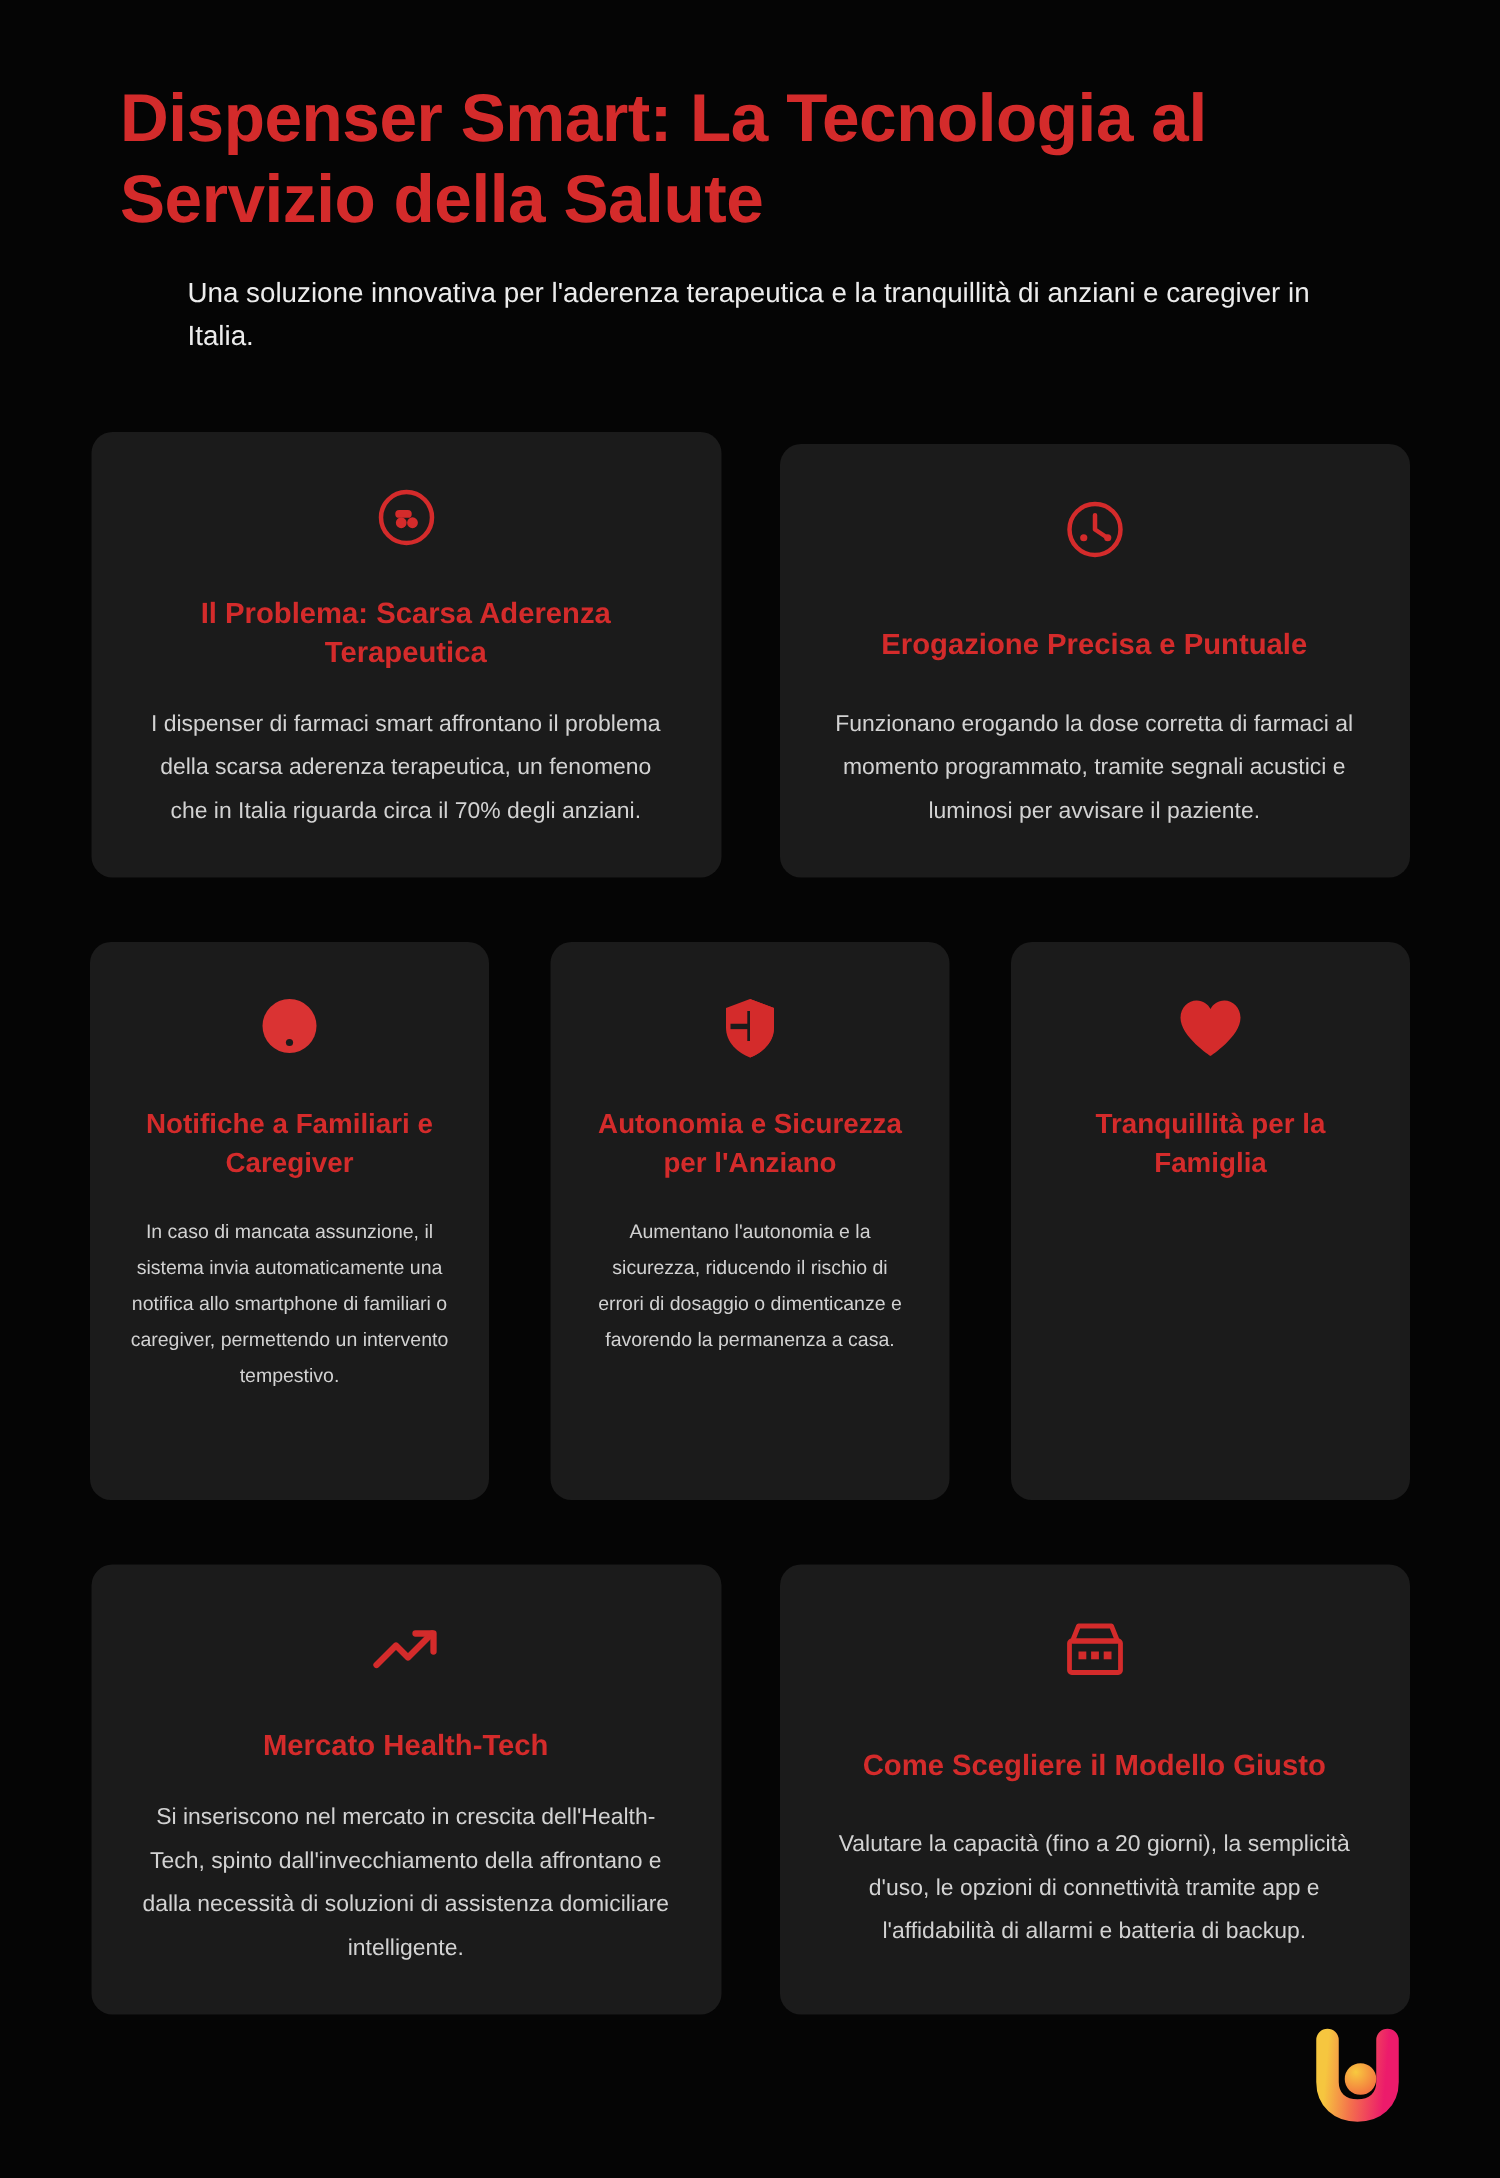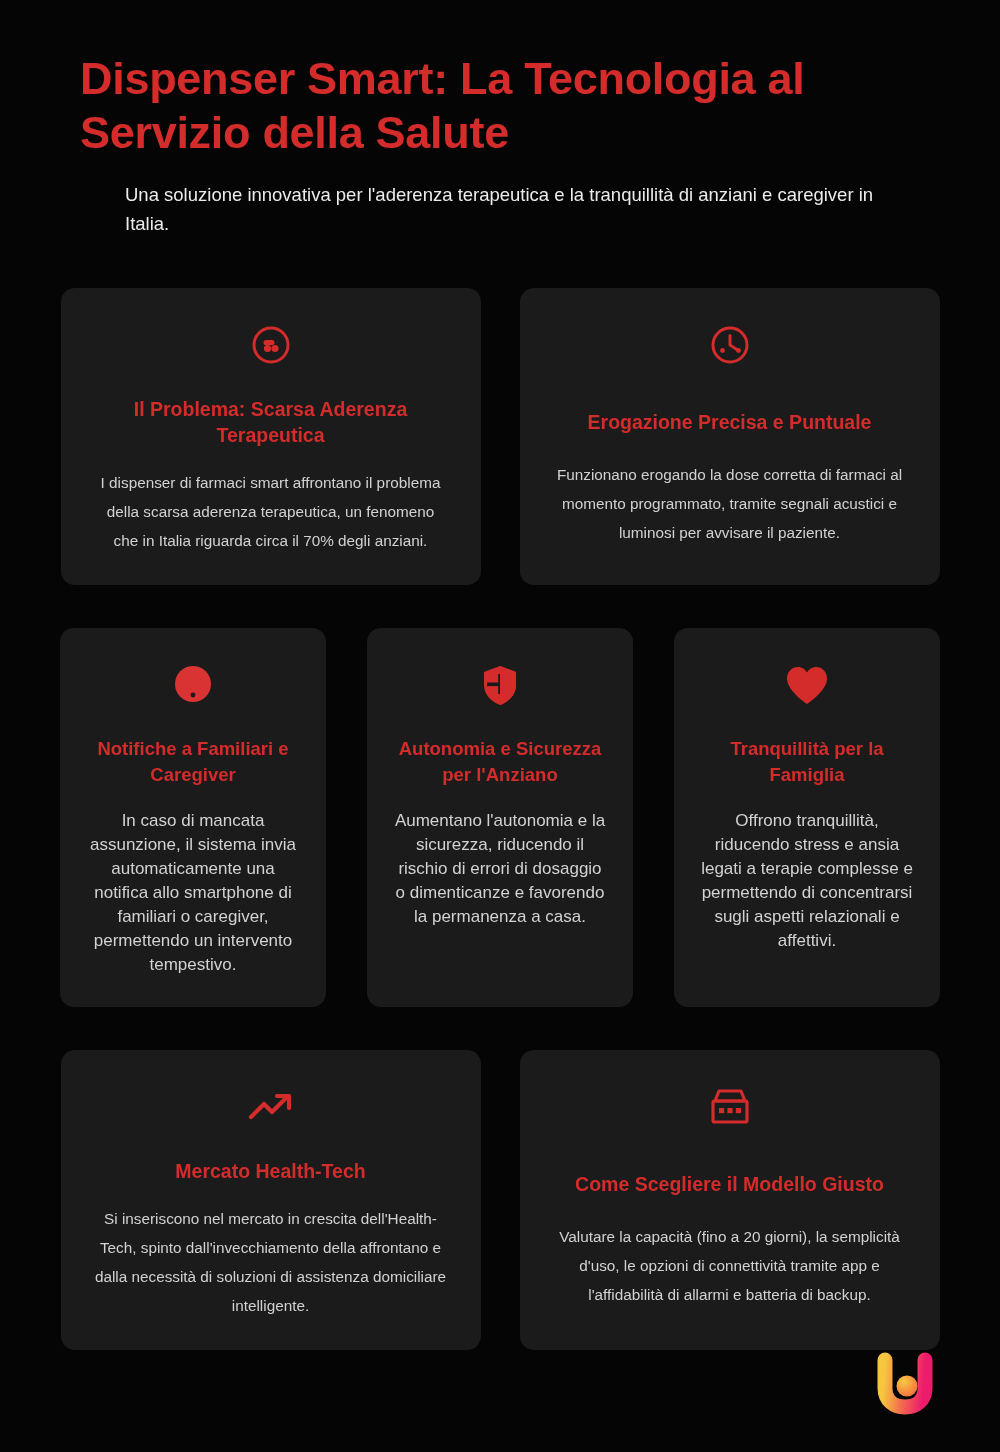--- a/index.html
+++ b/index.html
@@ -49,21 +49,21 @@
 
   
   .cards-area {
     padding: 50px 60px 0 60px;
     flex: 1 1 auto;
   }
   .row {
     display: flex;
     justify-content: center;
   }
-  .row-1 { gap: 39px; margin-bottom: 43px; }
+  .row-1 { gap: 39px; margin-bottom: 43px; align-items: flex-end; }
   .row-2 { gap: 41px; margin-bottom: 43px; }
   .row-3 { gap: 39px; }
 
   .card {
     background: #1B1B1B;
     border-radius: 14px;
     box-sizing: border-box;
     display: flex;
     flex-direction: column;
     align-items: center;
@@ -102,21 +102,21 @@
   .card.narrow .card-title { font-size: 18.5px; line-height: 26px; margin-bottom: 21px; }
   .card.r1b .card-title { margin-bottom: 25px; }
   .card.r3b .card-title { margin-bottom: 25px; }
 
   .card-body {
     color: #D2D2D2;
     font-size: 15.3px;
     line-height: 29px;
     margin: 0;
   }
-  .card.narrow .card-body { font-size: 17px; line-height: 24px; }
+  .card.narrow .card-body { font-size: 13px; line-height: 24px; }
 
   
   .footer {
     position: absolute;
     right: 62px;
     bottom: 36px;
     width: 66px;
     height: 66px;
   }
 
@@ -192,21 +192,20 @@
         <p class="card-body">Aumentano l'autonomia e la sicurezza, riducendo il rischio di errori di dosaggio o dimenticanze e favorendo la permanenza a casa.</p>
       </div>
 
       <div class="card narrow r2">
         <div class="card-icon">
           <svg width="44" height="42" viewBox="0 0 44 42">
             <path d="M22 40 C22 40 2 27 2 14.5 C2 7.5 7.2 3 12.8 3 C17 3 20.3 5.4 22 8.6 C23.7 5.4 27 3 31.2 3 C36.8 3 42 7.5 42 14.5 C42 27 22 40 22 40 Z" fill="#D42B2B"></path>
           </svg>
         </div>
         <h2 class="card-title">Tranquillità per la Famiglia</h2>
-        <p class="card-body">Offrono tranquillità, riducendo stress e ansia legati a terapie complesse e permettendo di concentrarsi sugli aspetti relazionali e affettivi.</p>
       </div>
 
     </div>
 
     <div class="row row-3">
 
       <div class="card wide r3">
         <div class="card-icon">
           <svg width="46" height="32" viewBox="0 0 46 32">
             <path d="M3 26 L16 13 L24 21 L40 5" fill="none" stroke="#D42B2B" stroke-width="4.2" stroke-linecap="round" stroke-linejoin="round"></path>

